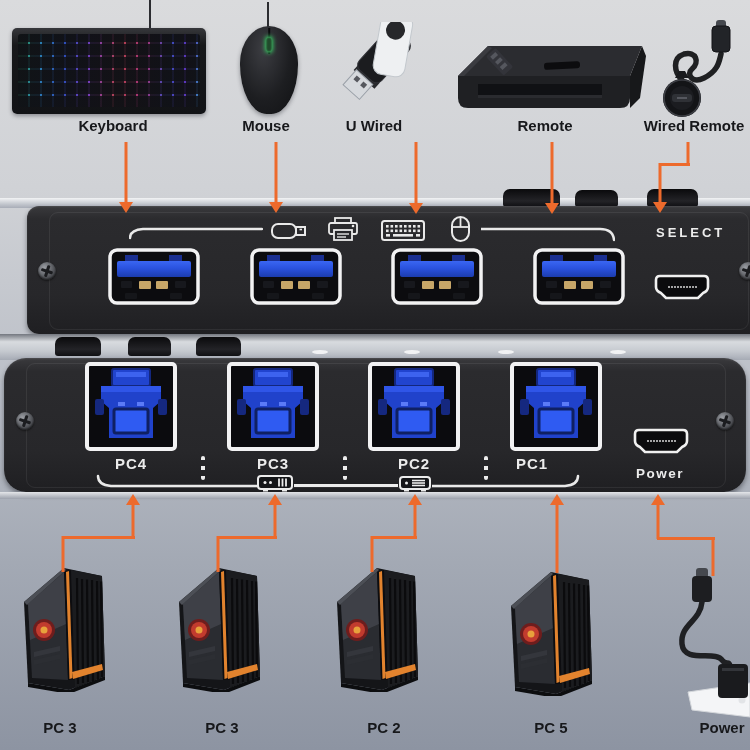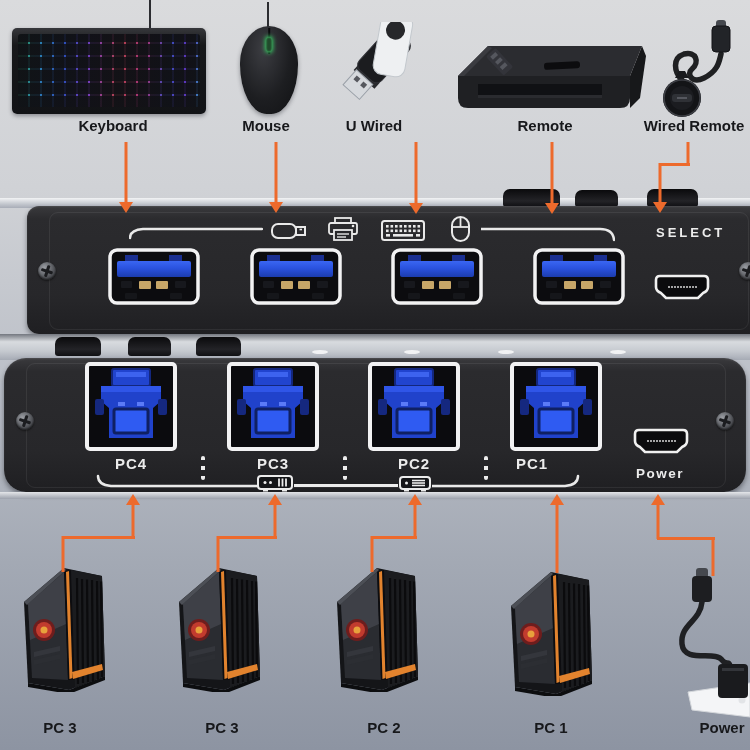--- a/index.html
+++ b/index.html
@@ -370,21 +370,21 @@
     <path d="M38,46 C36,66 16,68 18,88 C20,108 52,94 58,104 C62,110 65,104 66,110" fill="none" stroke="#1f2023" stroke-width="5.5" stroke-linecap="round"></path>
     <polygon points="24,136 86,127 86,161 28,154" fill="#f4f5f7" stroke="#d4d7db" stroke-width="1"></polygon>
     <circle cx="78" cy="144" r="3.5" fill="#e2e4e7"></circle>
     <rect x="54" y="108" width="30" height="34" rx="4" fill="#1a1b1e"></rect>
     <rect x="58" y="112" width="22" height="3" fill="#33353a"></rect>
   </svg>
 
   <div class="pc-label" style="left:60px;top:719px">PC 3</div>
   <div class="pc-label" style="left:222px;top:719px">PC 3</div>
   <div class="pc-label" style="left:384px;top:719px">PC 2</div>
-  <div class="pc-label" style="left:551px;top:719px">PC 1</div>
+  <div class="pc-label" style="left:551px;top:719px">PC 5</div>
   <div class="pc-label" style="left:722px;top:719px">Power</div>
 
   <div>
     <div class="vl" style="left:126px;top:142px;height:61px"></div>
       <div class="ah-d" style="left:126px;top:202px"></div>
   </div>
   <div>
     <div class="vl" style="left:276px;top:142px;height:61px"></div>
       <div class="ah-d" style="left:276px;top:202px"></div>
   </div>

